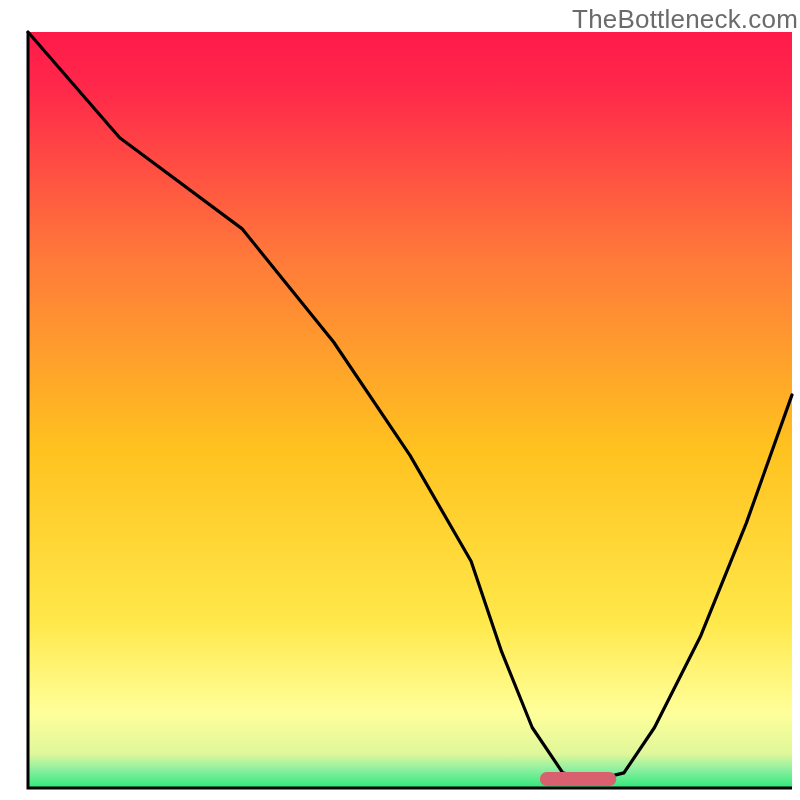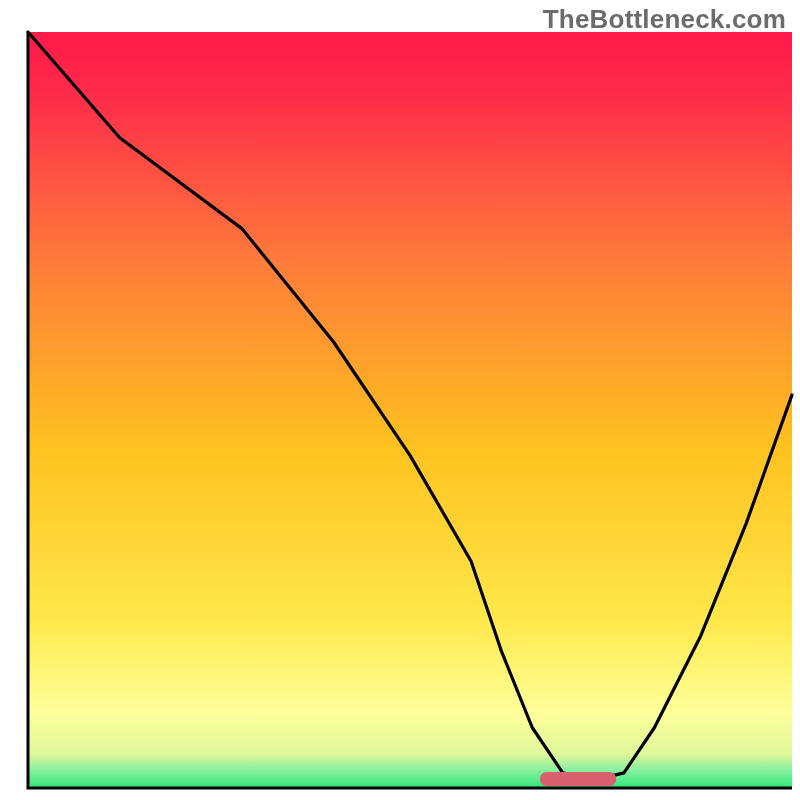--- a/index.html
+++ b/index.html
@@ -11,24 +11,24 @@
     font-family: Arial, Helvetica, sans-serif;
   }
   .container {
     position: relative;
     width: 800px;
     height: 800px;
   }
   .watermark {
     position: absolute;
     top: 4px;
-    right: 14px;
+    right: 2px;
     font-size: 26px;
     color: #6b6b6b;
-    font-weight: 700;
+    font-weight: 400;
     letter-spacing: 0.2px;
   }
   svg {
     position: absolute;
     top: 0;
     left: 0;
   }
 </style>
 </head>
 <body>

